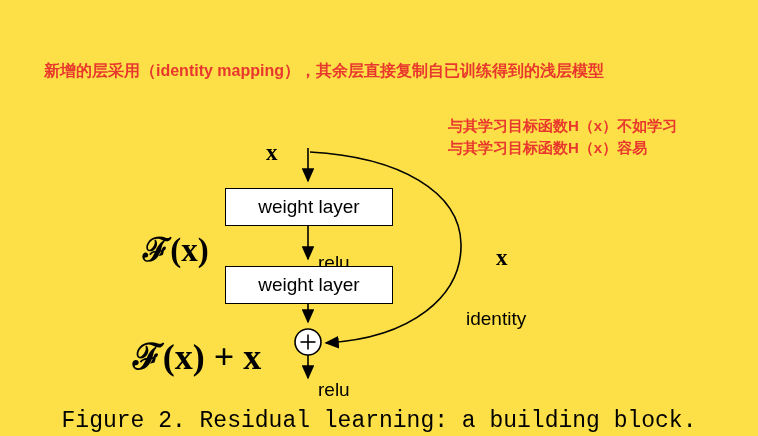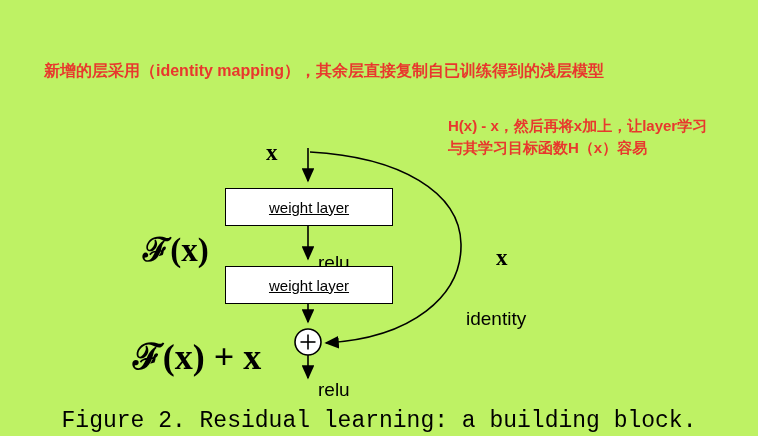--- a/index.html
+++ b/index.html
@@ -4,21 +4,21 @@
 <style>
   html, body {
     margin: 0;
     padding: 0;
     background: #ffffff;
   }
   .canvas {
     position: relative;
     width: 758px;
     height: 436px;
-    background: #bef264;
+    background: #fde047;
     overflow: hidden;
     font-family: "Liberation Sans", sans-serif;
   }
   .abs { position: absolute; }
   svg.wires {
     position: absolute;
     left: 0; top: 0;
     width: 758px; height: 436px;
     pointer-events: none;
   }
@@ -52,23 +52,22 @@
   .weight-box {
     position: absolute;
     width: 166px;
     height: 36px;
     border: 1.6px solid #000;
     background: #fff;
     display: flex;
     align-items: center;
     justify-content: center;
     font-family: "Liberation Sans", sans-serif;
-    font-size: 15px;
+    font-size: 19px;
     color: #000;
-    text-decoration: underline;
   }
   .caption {
     position: absolute;
     left: 0;
     top: 392px;
     width: 758px;
     text-align: center;
     font-family: Liberation Mono, monospace;
     font-size: 23px;
     color: #000;
@@ -76,21 +75,21 @@
   }
 </style>
 </head>
 <body>
 
 <div class="canvas">
 
   <div class="abs red-note" style="left:44px; top:61px;">新增的层采用（identity mapping），其余层直接复制自已训练得到的浅层模型</div>
 
   <div class="abs" style="left:448px; top:115px;">
-    <div class="red-side">H(x) - x，然后再将x加上，让layer学习</div>
+    <div class="red-side">与其学习目标函数H（x）不如学习</div>
     <div class="red-side">与其学习目标函数H（x）容易</div>
   </div>
 
   <svg class="wires" viewBox="0 0 758 436">
     <defs>
       <marker id="ah" markerWidth="10" markerHeight="8" refX="8" refY="4" orient="auto">
         <path d="M0,0 L9,4 L0,8 z" fill="#000"></path>
       </marker>
     </defs>
 

